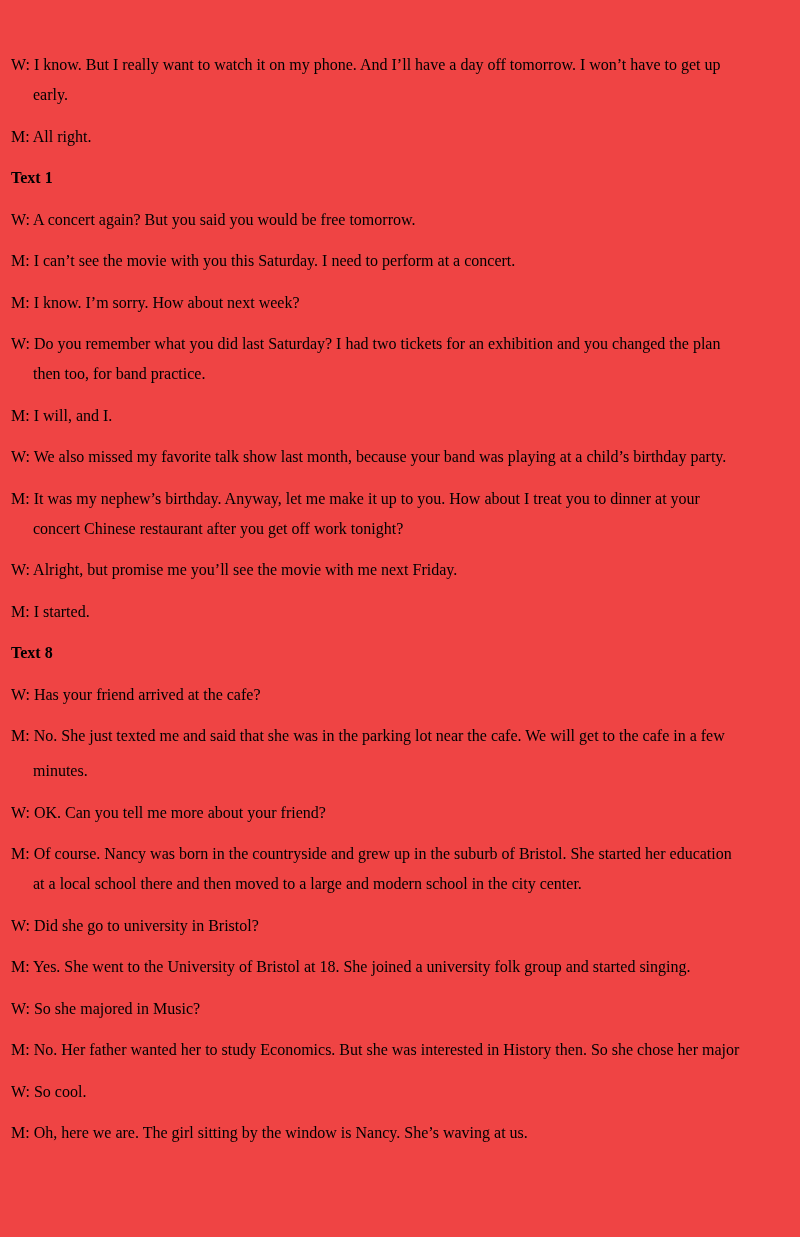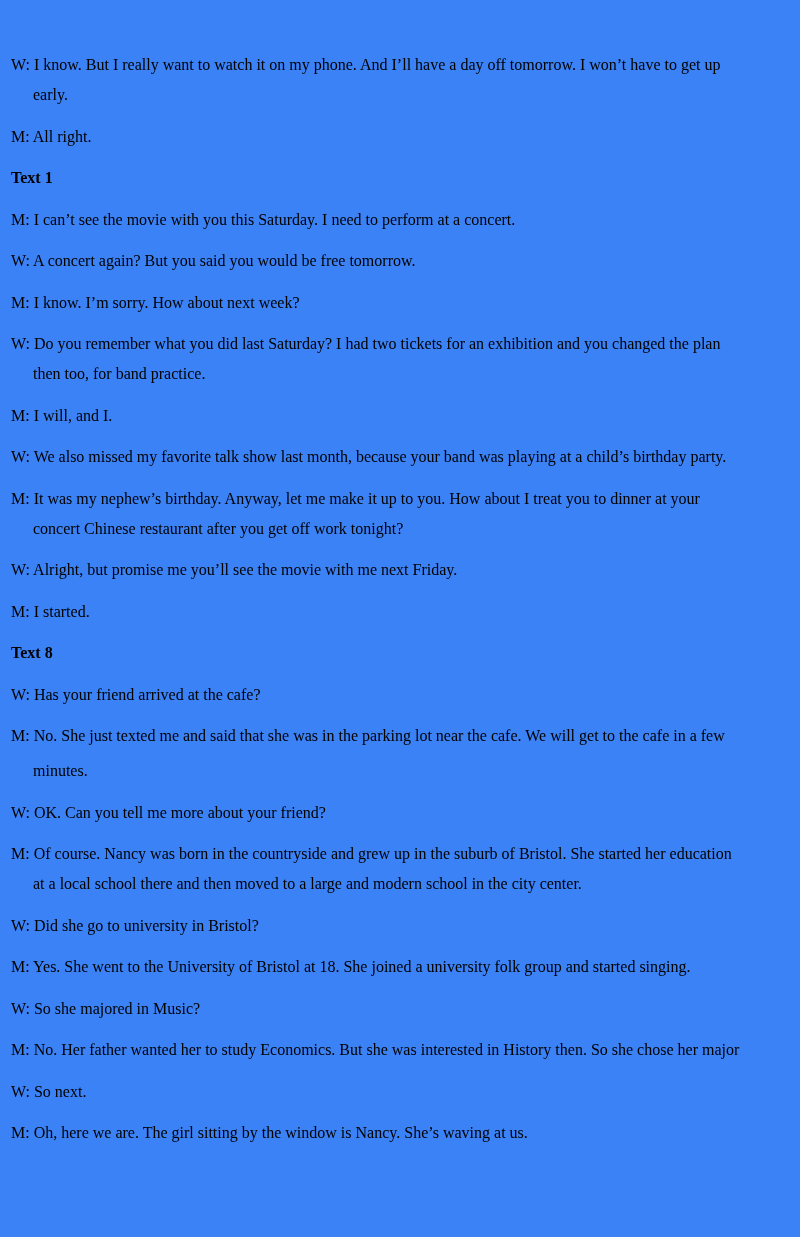--- a/index.html
+++ b/index.html
@@ -10,21 +10,21 @@
     font-family: "Liberation Serif", "DejaVu Serif", serif;
     font-size: 16px;
     color: #000000;
   }
   .page {
     box-sizing: border-box;
     width: 800px;
     height: 1237px;
     padding: 50px 8px 0 11px;
     overflow: hidden;
-    background: #3b82f6;
+    background: #ef4444;
   }
   .block { margin-bottom: 11.5px; }
   .line {
     line-height: 30px;
     white-space: nowrap;
   }
   .line.cont { padding-left: 22px; }
   .line.gap { margin-top: 5px; }
   .block.heading .line { font-weight: bold; }
 </style>
@@ -37,24 +37,24 @@
         <div class="line">W: I know. But I really want to watch it on my phone. And I’ll have a day off tomorrow. I won’t have to get up</div>
         <div class="line cont">early.</div>
       </div>
       <div class="block">
         <div class="line">M: All right.</div>
       </div>
       <div class="block heading">
         <div class="line">Text 1</div>
       </div>
       <div class="block">
-        <div class="line">M: I can’t see the movie with you this Saturday. I need to perform at a concert.</div>
+        <div class="line">W: A concert again? But you said you would be free tomorrow.</div>
       </div>
       <div class="block">
-        <div class="line">W: A concert again? But you said you would be free tomorrow.</div>
+        <div class="line">M: I can’t see the movie with you this Saturday. I need to perform at a concert.</div>
       </div>
       <div class="block">
         <div class="line">M: I know. I’m sorry. How about next week?</div>
       </div>
       <div class="block">
         <div class="line">W: Do you remember what you did last Saturday? I had two tickets for an exhibition and you changed the plan</div>
         <div class="line cont">then too, for band practice.</div>
       </div>
       <div class="block">
         <div class="line">M: I will, and I.</div>
@@ -95,19 +95,19 @@
       <div class="block">
         <div class="line">M: Yes. She went to the University of Bristol at 18. She joined a university folk group and started singing.</div>
       </div>
       <div class="block">
         <div class="line">W: So she majored in Music?</div>
       </div>
       <div class="block">
         <div class="line">M: No. Her father wanted her to study Economics. But she was interested in History then. So she chose her major</div>
       </div>
       <div class="block">
-        <div class="line">W: So next.</div>
+        <div class="line">W: So cool.</div>
       </div>
       <div class="block">
         <div class="line">M: Oh, here we are. The girl sitting by the window is Nancy. She’s waving at us.</div>
       </div>
     </div>
 </div>
 
 </body></html>

